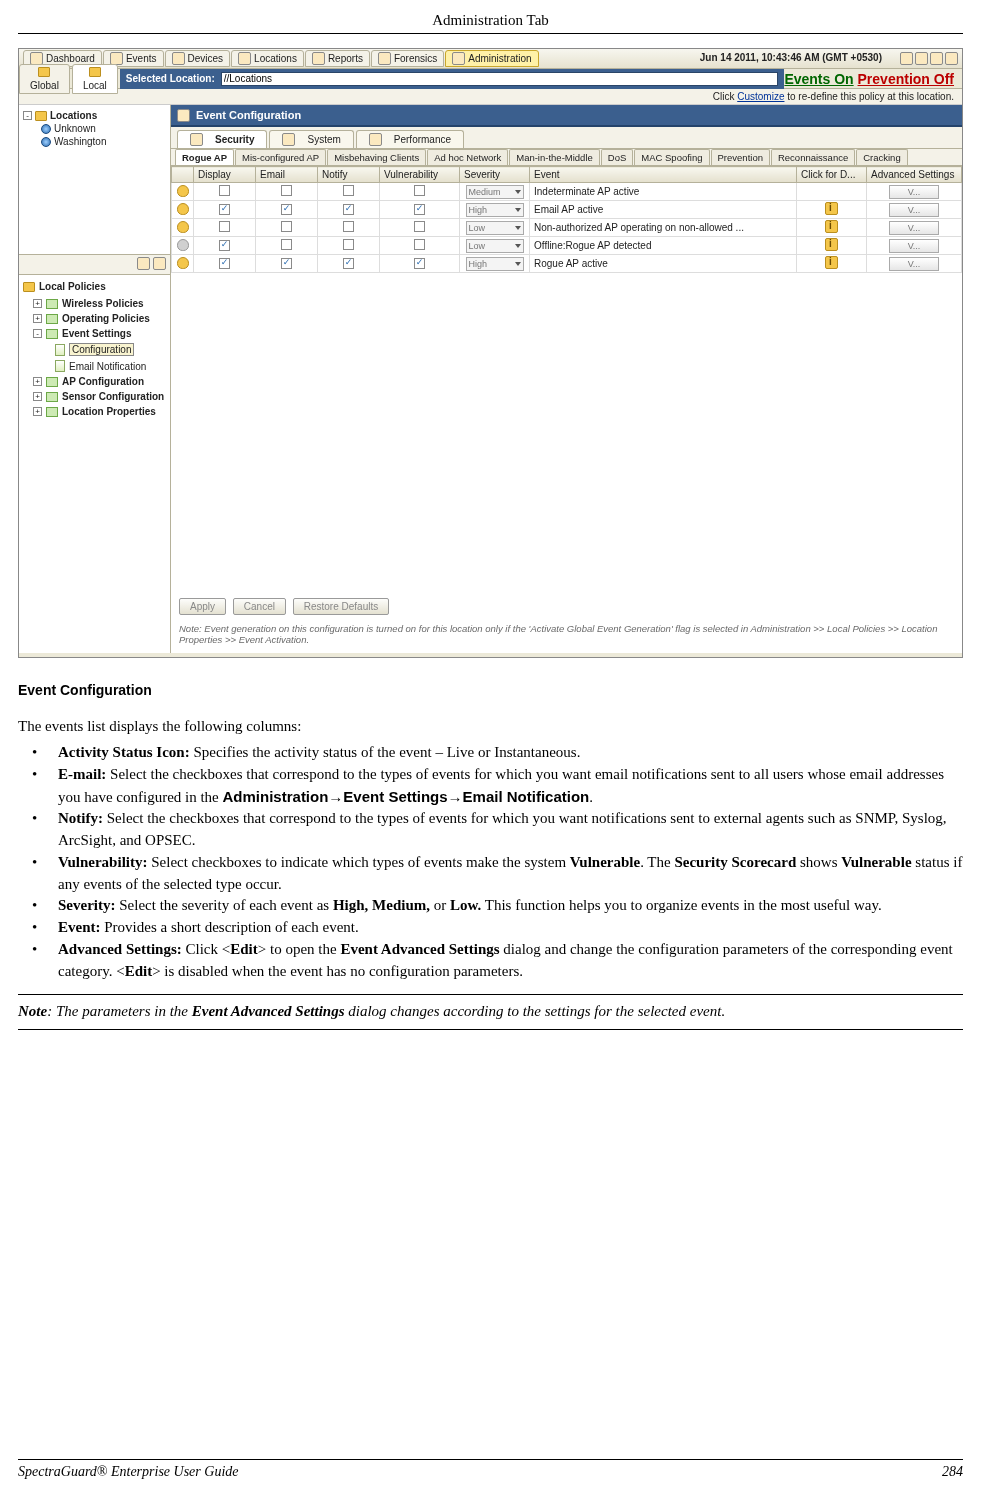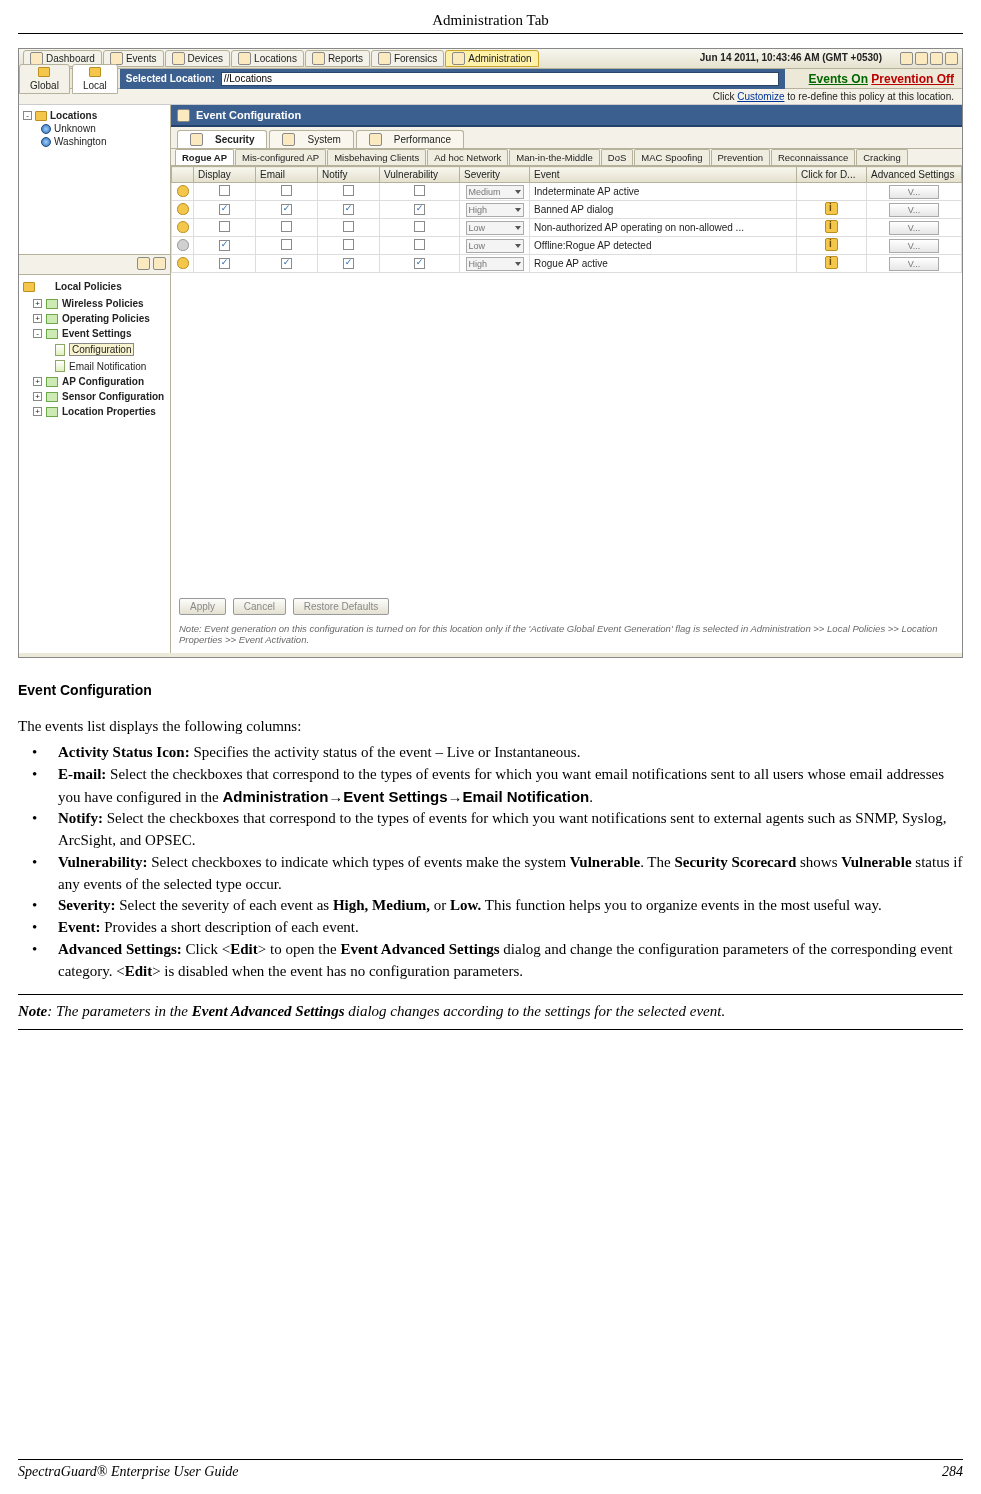--- a/index.html
+++ b/index.html
@@ -74,42 +74,42 @@
   .gl-tab.active { background: #fff; }
   .sel-loc {
     flex: 1; display: flex; align-items: center;
     background: #3b5f8e; color: #fff; font-weight: bold;
     height: 20px; padding: 0 6px; gap: 6px;
   }
   .sel-loc input {
     flex: 1; height: 14px; font-size: 10px; border: 1px solid #2a4568;
     background: #fff; color: #000;
   }
-  .events-status { font-size: 12px; padding-left: 24px; }
+  .events-status { font-size: 14px; }
   .events-on { color: #060; font-weight: bold; text-decoration: underline; }
   .prev-off { color: #b00; font-weight: bold; text-decoration: underline; }
   .click-cust { font-size: 10px; text-align: right; padding: 2px 8px; background: #f4f2e8; border-bottom: 1px solid #ccc; }
   .click-cust a { color: #003399; }
 
   .app-body { display: flex; height: calc(100% - 60px); }
   .left-col { width: 152px; border-right: 1px solid #b5b19a; display: flex; flex-direction: column; background: #fff; }
   .tree {
     flex: 0 0 150px; padding: 4px; font-size: 10px; border-bottom: 1px solid #b5b19a;
     overflow: auto; background: #fff;
   }
   .tree-node { display: flex; align-items: center; gap: 3px; padding: 1px 0; }
   .tree-child { padding-left: 18px; }
   .folder-icon { width: 12px; height: 10px; background: #f4c64a; border: 1px solid #bb8f1f; border-radius: 1px; }
   .globe-icon { width: 10px; height: 10px; border-radius: 50%; background: radial-gradient(#9fd0ff,#2a6bb0); border: 1px solid #1a4a80; }
   .tree-icons-bar { height: 20px; background: #f4f2e8; border-bottom: 1px solid #b5b19a; display: flex; justify-content: flex-end; gap: 3px; padding: 2px 4px; }
 
   .policies {
     flex: 1; padding: 4px; font-size: 10px; background: #fff;
   }
-  .policies-title { display: flex; align-items: center; gap: 20px; font-weight: bold; padding: 2px 0 4px; }
+  .policies-title { display: flex; align-items: center; gap: 4px; font-weight: bold; padding: 2px 0 4px; }
   .policy-item { display: flex; align-items: center; gap: 4px; padding: 2px 0 2px 10px; }
   .policy-sub { padding-left: 32px; }
   .policy-sub.sel > span.lbl { border: 1px solid #888; padding: 0 2px; background: #f9f4d0; }
   .plus { width: 9px; height: 9px; border: 1px solid #888; font-size: 8px; line-height: 8px; text-align: center; background: #fff; }
   .pfolder { width: 12px; height: 10px; background: #cdeab4; border: 1px solid #6ca847; }
   .pfile { width: 10px; height: 12px; background: linear-gradient(#fff,#e0f0c0); border: 1px solid #8aa860; }
 
   .right-col { flex: 1; display: flex; flex-direction: column; background: #fff; }
   .ec-header {
     height: 22px; background: #3b5f8e; color: #fff; font-weight: bold;
@@ -388,21 +388,21 @@
                 <tr>
                   <td><span class="bell"></span></td>
                   <td><span class="cb ck "></span></td>
                   <td><span class="cb ck "></span></td>
                   <td><span class="cb ck "></span></td>
                   <td><span class="cb ck "></span></td>
                   <td><span class="sev-sel">
                       <span>High</span>
                       <span class="sev-caret"></span>
                     </span></td>
-                  <td class="ev">Banned AP dialog</td>
+                  <td class="ev">Email AP active</td>
                   <td><span class="info-ic"></span></td>
                   <td><span class="adv-btn">V...</span></td>
                 </tr>
                 <tr>
                   <td><span class="bell"></span></td>
                   <td><span class="cb  "></span></td>
                   <td><span class="cb  "></span></td>
                   <td><span class="cb  "></span></td>
                   <td><span class="cb  "></span></td>
                   <td><span class="sev-sel">

